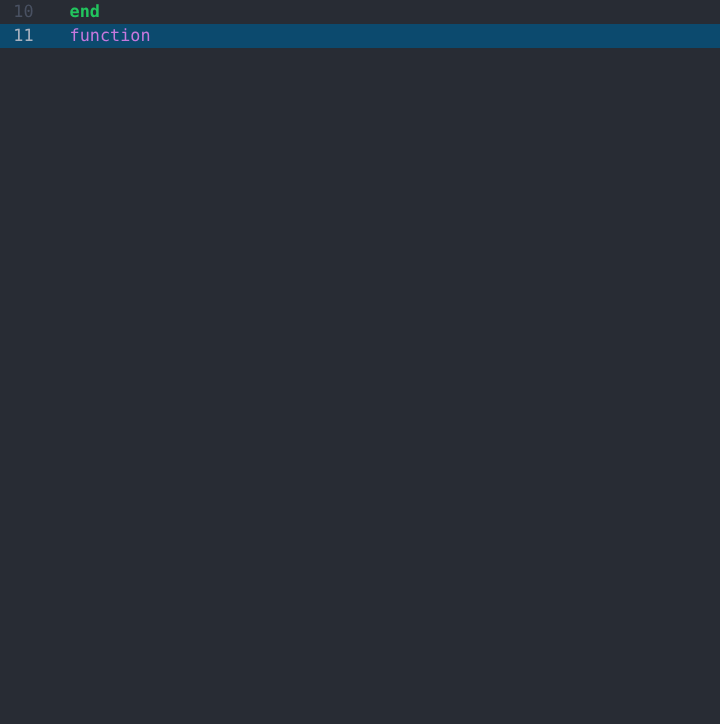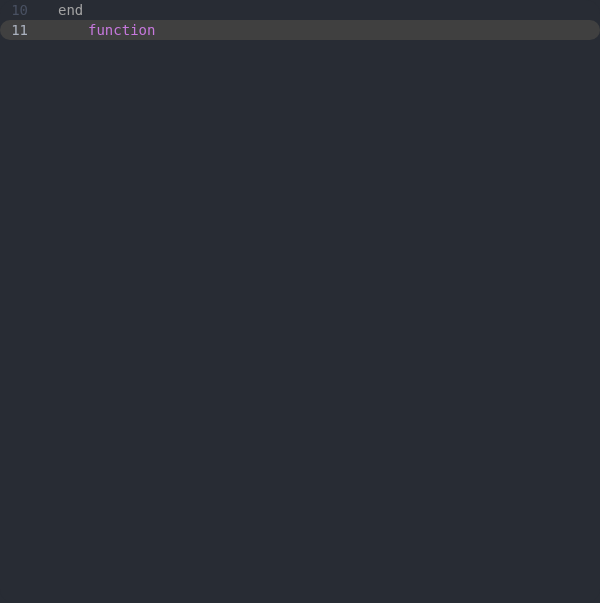--- a/index.html
+++ b/index.html
@@ -1,54 +1,54 @@
 <!DOCTYPE html>
 <html><head>
 <meta charset="utf-8">
 <style>
-  * { margin: 0; padding: 0; box-sizing: border-box; border-radius: 14px; }
+  * { margin: 0; padding: 0; box-sizing: border-box; }
   html, body {
     width: 600px;
     height: 603px;
     background: #282c34;
     font-family: "Consolas", "Menlo", "Monaco", monospace;
     font-size: 14px;
     overflow: hidden;
   }
   .editor {
     position: relative;
     width: 100%;
     height: 100%;
   }
   .line {
     display: flex;
     height: 20px;
     line-height: 20px;
     white-space: pre;
   }
   .line.current {
-    background: #404040;
+    background: #0c4a6e;
   }
   .gutter {
     width: 40px;
     text-align: right;
     padding-right: 12px;
     color: #495162;
     user-select: none;
     flex-shrink: 0;
   }
   .line.current .gutter {
     color: #abb2bf;
   }
   .code {
     flex: 1;
     padding-left: 18px;
   }
-  .kw-end  { color: #a3a3a3; }
-  .kw-func { color: #c678dd; margin-left: 30px; }
+  .kw-end  { color: #22c55e; font-weight: bold; }
+  .kw-func { color: #c678dd; }
 </style>
 </head>
 <body>
 
 <div class="editor">
   <div class="line">
     <div class="gutter">10</div>
     <div class="code"><span class="kw-end">end</span></div>
   </div>
   <div class="line current">

